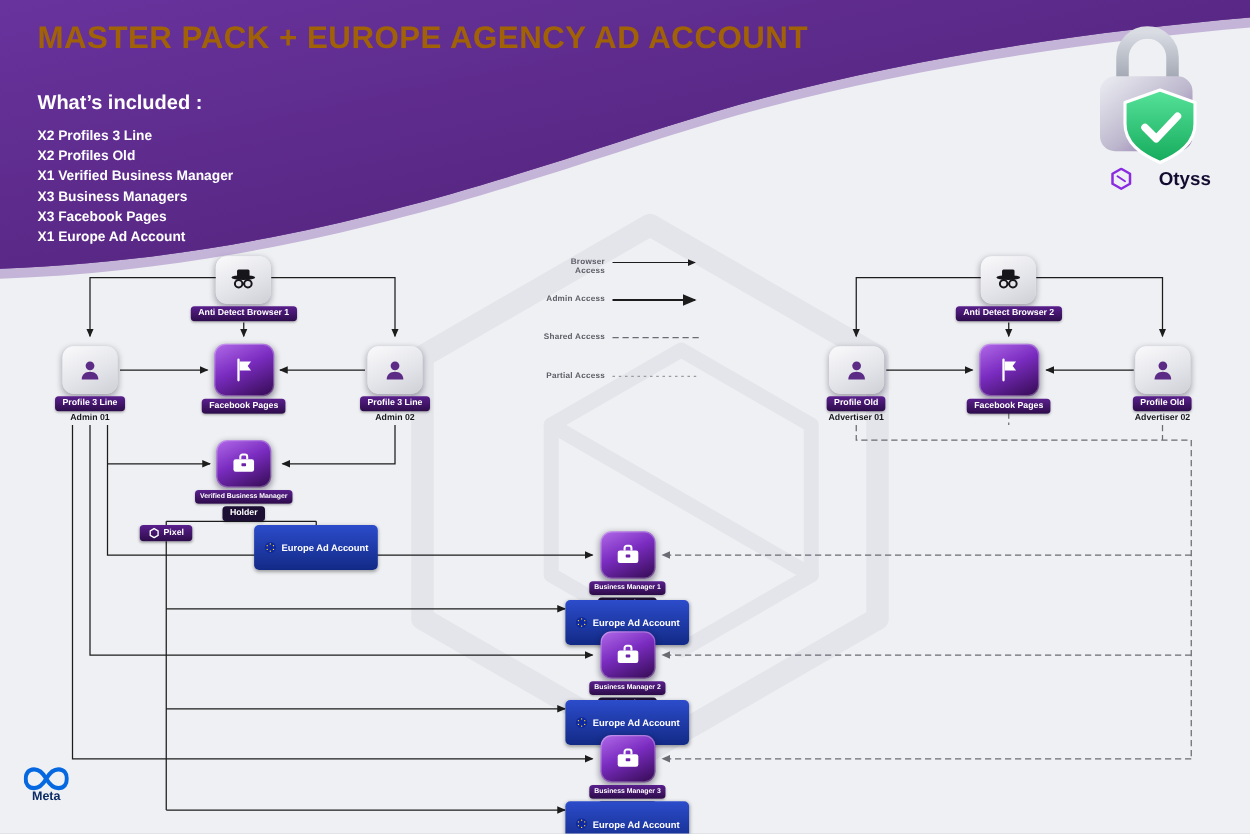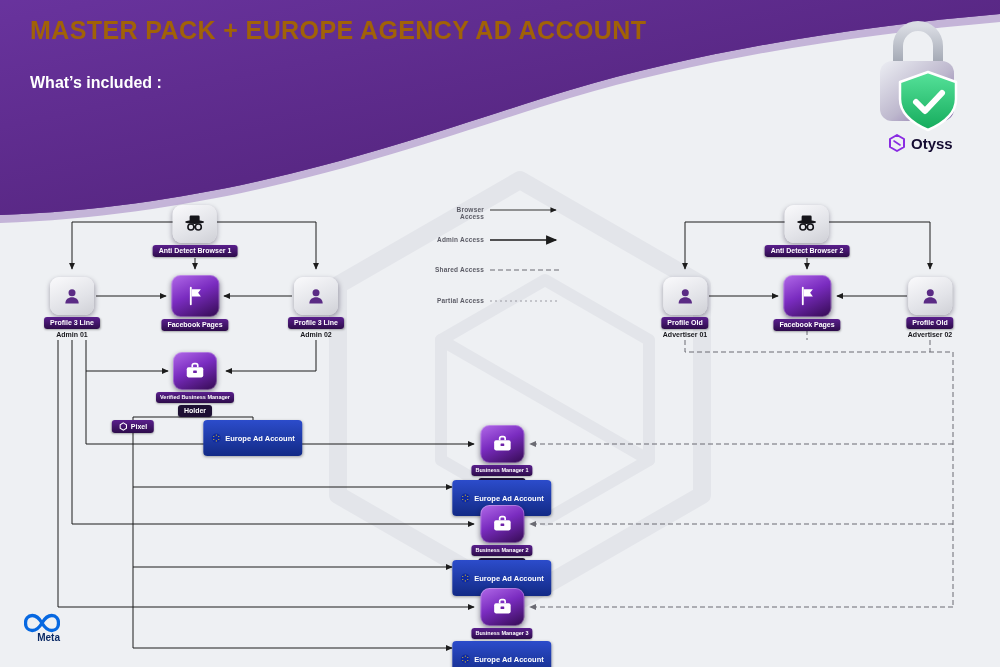--- a/index.html
+++ b/index.html
@@ -9,23 +9,23 @@
   .layer{position:absolute;left:0;top:0;width:1000px;height:667px;}
   .wm{z-index:1}
   .conn{z-index:2}
   .wave{z-index:4;pointer-events:none}
   .hdr-title{position:absolute;left:30px;top:16px;z-index:5;color:#a16207;font-size:25px;
              font-weight:800;letter-spacing:.4px;white-space:nowrap}
   .hdr-sub{position:absolute;left:30px;top:74px;z-index:5;color:#fff;font-size:16px;font-weight:600}
   .hdr-list{position:absolute;left:30px;top:101px;z-index:5;color:#fff;font-size:11px;
             font-weight:700;line-height:16.2px;white-space:nowrap}
   .lock{position:absolute;left:868px;top:6px;z-index:6}
-  .otyss{position:absolute;left:888px;top:134px;z-index:6;display:flex;align-items:center;gap:5px;}
+  .otyss{position:absolute;left:888px;top:134px;z-index:6;display:flex;align-items:center;gap:21px;}
   .otyss-name{font-size:15px;font-weight:800;color:#140b31}
-  .meta{position:absolute;left:14px;top:612px;z-index:5;display:flex;flex-direction:column;align-items:flex-end;gap:0px;width:46px}
+  .meta{position:absolute;left:14px;top:612px;z-index:5;display:flex;flex-direction:column;align-items:center;gap:0px;width:46px}
   .meta-name{font-size:10px;font-weight:600;color:#0b2a66;margin-top:-2px}
 
   .legend-label{position:absolute;z-index:3;width:52px;text-align:right;font-size:6.5px;
                 color:#5c5c66;font-weight:600;letter-spacing:.2px}
 
   .node{position:absolute;z-index:3;display:flex;flex-direction:column;align-items:center;
         gap:2px;transform:translateX(-50%);}
   .tile{width:44px;height:38px;border-radius:9px;display:flex;align-items:center;justify-content:center;
         box-shadow:0 2px 5px rgba(20,10,40,.35);}
   .tile.purple{background:linear-gradient(155deg,#b26ae9 0%,#7a2cc0 45%,#330a50 100%);
@@ -124,20 +124,28 @@
     <defs>
       <linearGradient id="waveGrad" x1="0" y1="0" x2="1" y2="1">
         <stop offset="0" stop-color="#6a34a0" stop-opacity="0.9"></stop>
         <stop offset="1" stop-color="#4a1d6e" stop-opacity="0.9"></stop>
       </linearGradient>
     </defs>
   </svg>
 
   <div class="hdr-title">MASTER PACK + EUROPE AGENCY AD ACCOUNT</div>
   <div class="hdr-sub">What’s included :</div>
+  <div class="hdr-list">
+    <div>X2 Profiles 3 Line</div>
+    <div>X2 Profiles Old</div>
+    <div>X1 Verified Business Manager</div>
+    <div>X3 Business Managers</div>
+    <div>X3 Facebook Pages</div>
+    <div>X1 Europe Ad Account</div>
+  </div>
 
   <div class="lock">
     <svg width="100" height="126" viewBox="0 0 100 126">
       <defs>
         <linearGradient id="lockBody" x1="0" y1="0" x2="1" y2="1">
           <stop offset="0" stop-color="#eceef3"></stop>
             <stop offset="0.55" stop-color="#bdb7cd"></stop>
             <stop offset="1" stop-color="#7e5fa3"></stop>
         </linearGradient>
         <linearGradient id="shackle" x1="0" y1="0" x2="0" y2="1">

